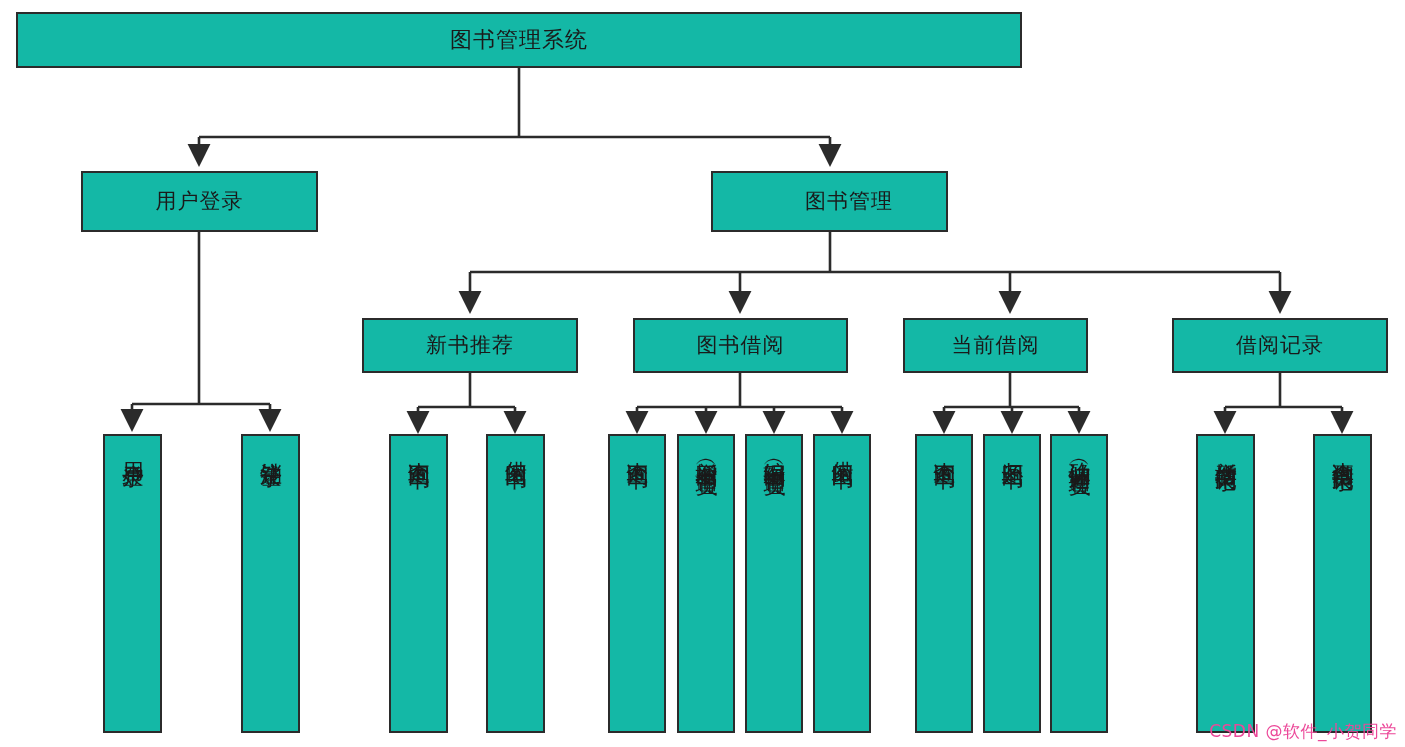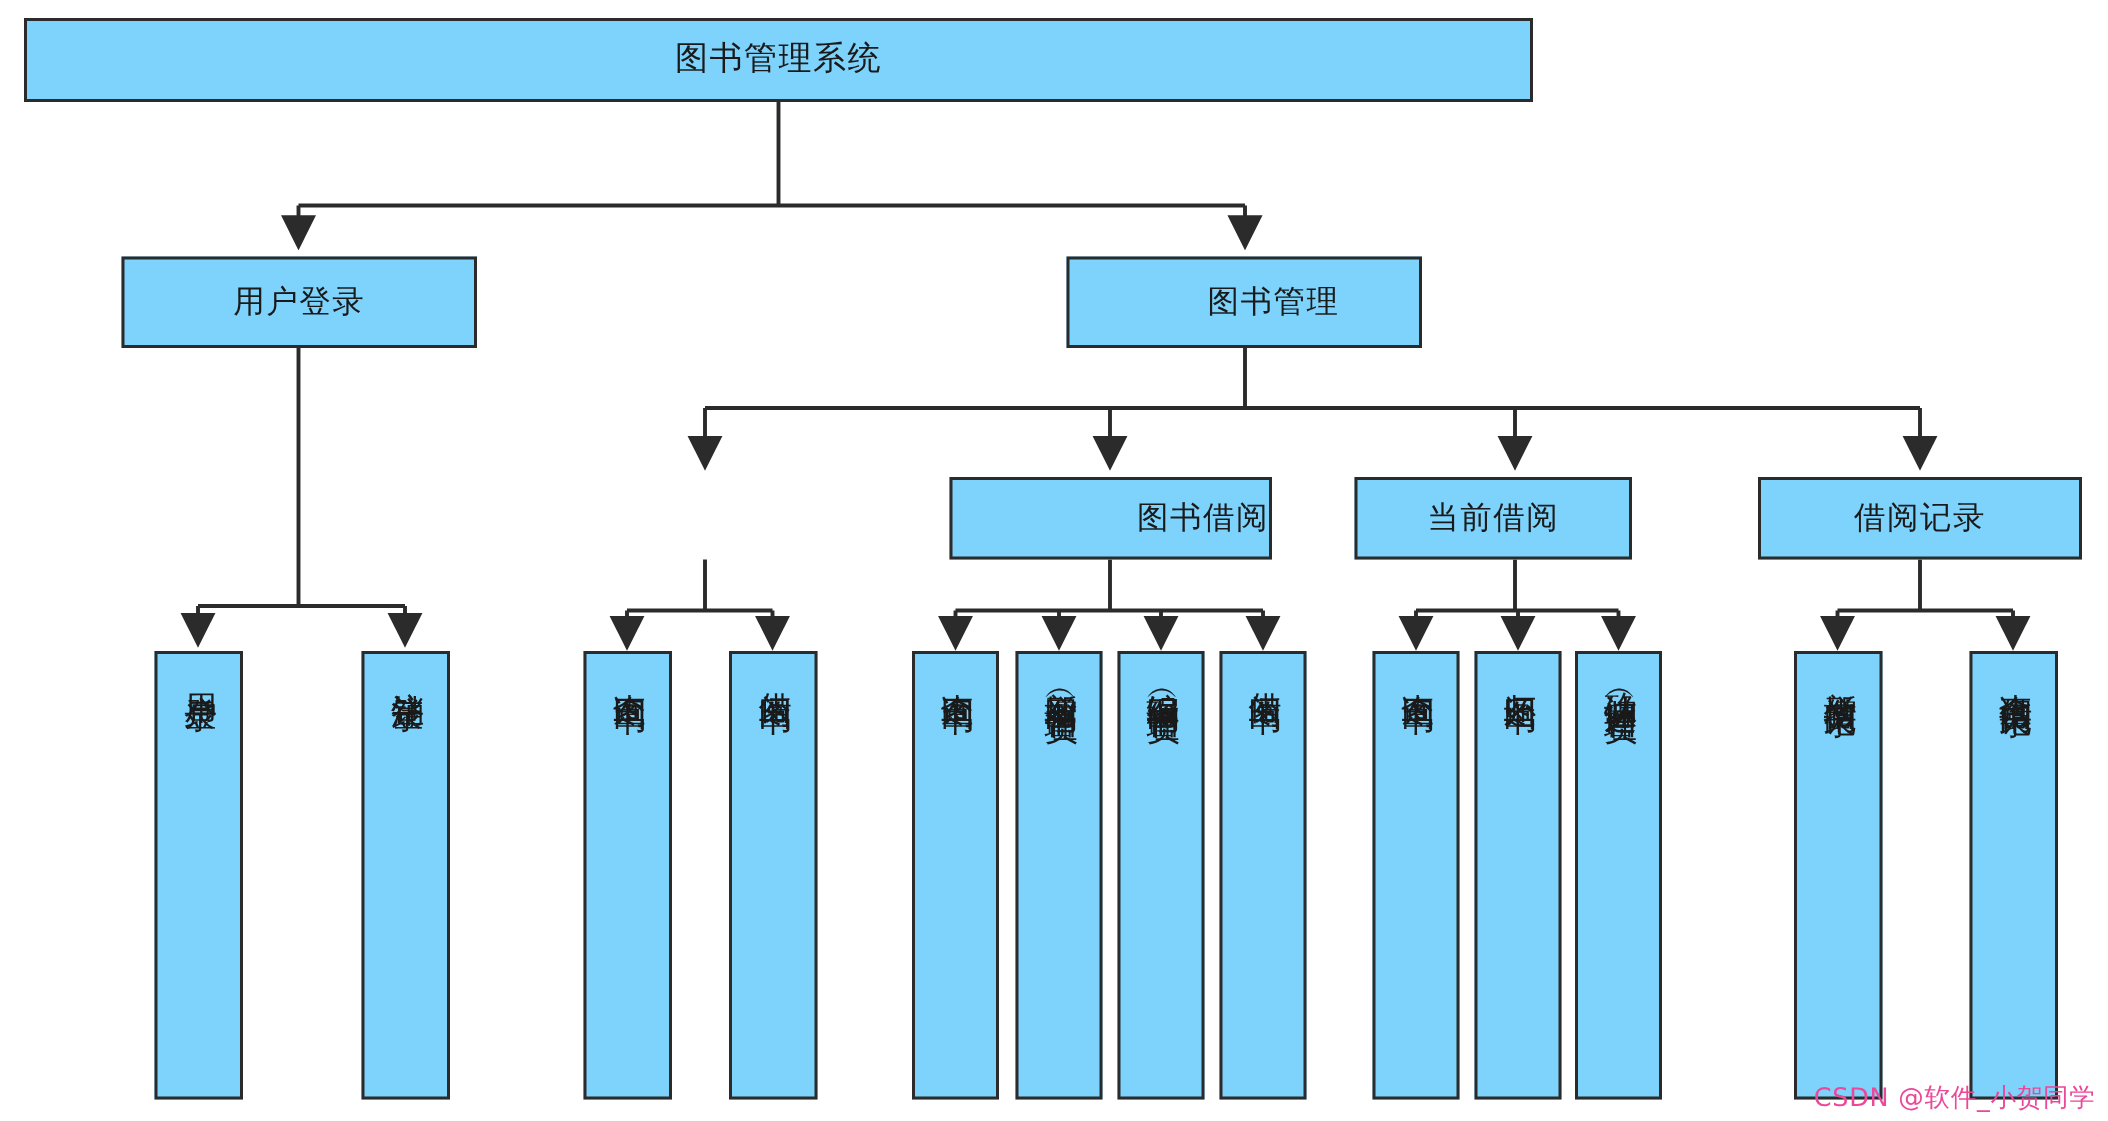--- a/index.html
+++ b/index.html
@@ -16,21 +16,21 @@
   }
   #wires{
     position:absolute;
     left:0;top:0;
     width:1405px;height:747px;
     pointer-events:none;
   }
   .node{
     position:absolute;
     box-sizing:border-box;
-    background:#7dd3fc;
+    background:#14b8a6;
     border:2px solid #2b2b2b;
     display:flex;
     align-items:center;
     justify-content:center;
     color:#1a1a1a;
     z-index:2;
   }
   .node .lbl{
     display:block;
     text-align:center;
@@ -127,22 +127,25 @@
   </div>
 
   <div class="node h" style="left:81px;top:171px;width:237px;height:61px;">
     <span class="lbl">用户登录</span>
   </div>
 
   <div class="node h" style="left:711px;top:171px;width:237px;height:61px;padding-left:39px;">
     <span class="lbl">图书管理</span>
   </div>
 
-
-  <div class="node h" style="left:633px;top:318px;width:215px;height:55px;justify-content:flex-end;">
+  <div class="node h" style="left:362px;top:318px;width:216px;height:55px;">
+    <span class="lbl">新书推荐</span>
+  </div>
+
+  <div class="node h" style="left:633px;top:318px;width:215px;height:55px;">
     <span class="lbl">图书借阅</span>
   </div>
 
   <div class="node h" style="left:903px;top:318px;width:185px;height:55px;">
     <span class="lbl">当前借阅</span>
   </div>
 
   <div class="node h" style="left:1172px;top:318px;width:216px;height:55px;">
     <span class="lbl">借阅记录</span>
   </div>

